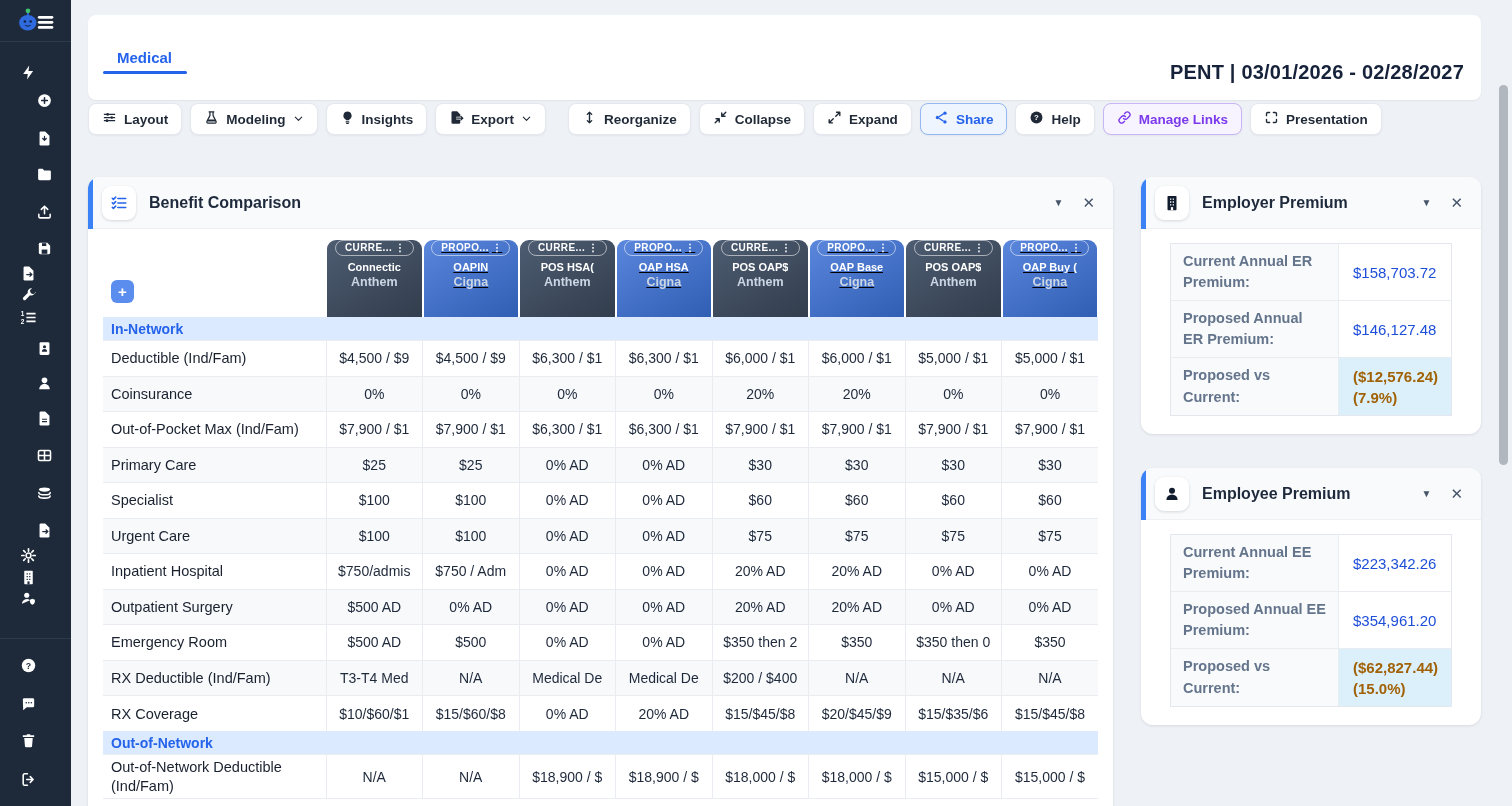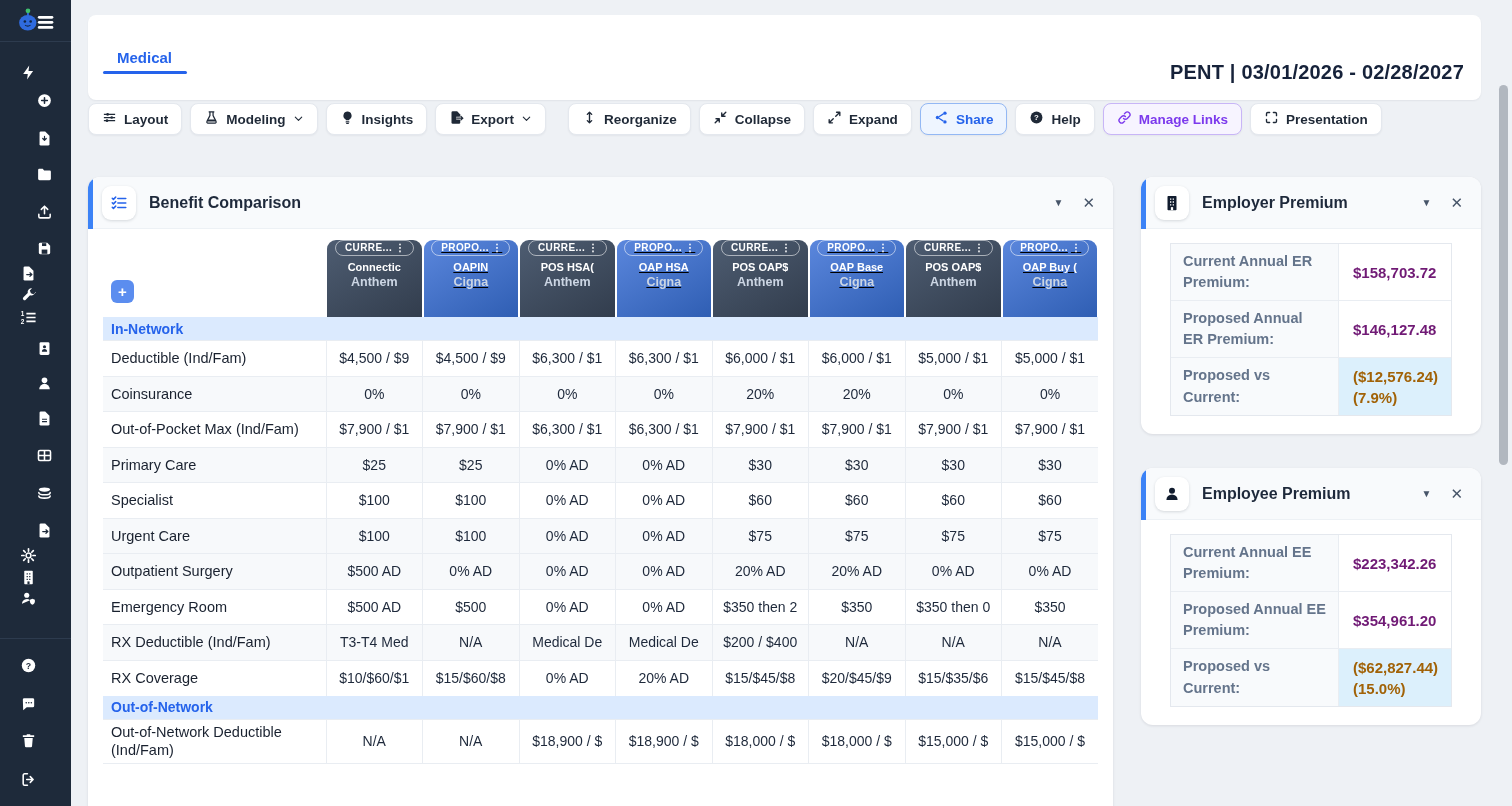--- a/index.html
+++ b/index.html
@@ -64,21 +64,21 @@
   tr.oon td.rl { line-height:1.25; }
   tr.endcap td { height:10px; border-top:1px solid #e9edf2; }
 
   
   .sp { left:1141px; width:340px; height:257px; }
   .sp .pbody { padding:14px 29px; }
   .ptbl { display:grid; grid-template-columns:168px 1fr; border:1px solid #e4e8ee; }
   .ptbl > div { border-bottom:1px solid #e9edf2; }
   .ptbl > div:nth-last-child(-n+2) { border-bottom:none; }
   .plabel { background:#f8fafc; border-right:1px solid #e9edf2; color:#64748b; font-size:14.5px; font-weight:600; line-height:1.45; padding:10px 12px; height:57px; display:flex; flex-direction:column; justify-content:center; }
-  .pval { display:flex; align-items:center; padding-left:14px; font-size:15px; color:#701a75; height:57px;font-weight:bold; }
+  .pval { display:flex; align-items:center; padding-left:14px; font-size:15px; color:#1d4ed8; height:57px; }
   .pval.diff { flex-direction:column; align-items:flex-start; justify-content:center; background:#dcf0fc; color:#a16207; font-weight:700; line-height:1.4; }
 
   
   .vscroll { position:absolute; right:4px; top:85px; width:9px; height:380px; background:#b1b7bf; border-radius:5px; cursor:pointer; z-index:40; }
 </style>
 </head>
 <body>
 
 <div id="stage">
 
@@ -506,20 +506,31 @@
               <td class="rl">Urgent Care</td>
               <td class="v">$100</td>
               <td class="v">$100</td>
               <td class="v">0% AD</td>
               <td class="v">0% AD</td>
               <td class="v">$75</td>
               <td class="v">$75</td>
               <td class="v">$75</td>
               <td class="v">$75</td>
             </tr>
+          <tr class="br">
+              <td class="rl">Inpatient Hospital</td>
+              <td class="v">$750/admis</td>
+              <td class="v">$750 / Adm</td>
+              <td class="v">0% AD</td>
+              <td class="v">0% AD</td>
+              <td class="v">20% AD</td>
+              <td class="v">20% AD</td>
+              <td class="v">0% AD</td>
+              <td class="v">0% AD</td>
+            </tr>
           <tr class="br alt">
               <td class="rl">Outpatient Surgery</td>
               <td class="v">$500 AD</td>
               <td class="v">0% AD</td>
               <td class="v">0% AD</td>
               <td class="v">0% AD</td>
               <td class="v">20% AD</td>
               <td class="v">20% AD</td>
               <td class="v">0% AD</td>
               <td class="v">0% AD</td>

